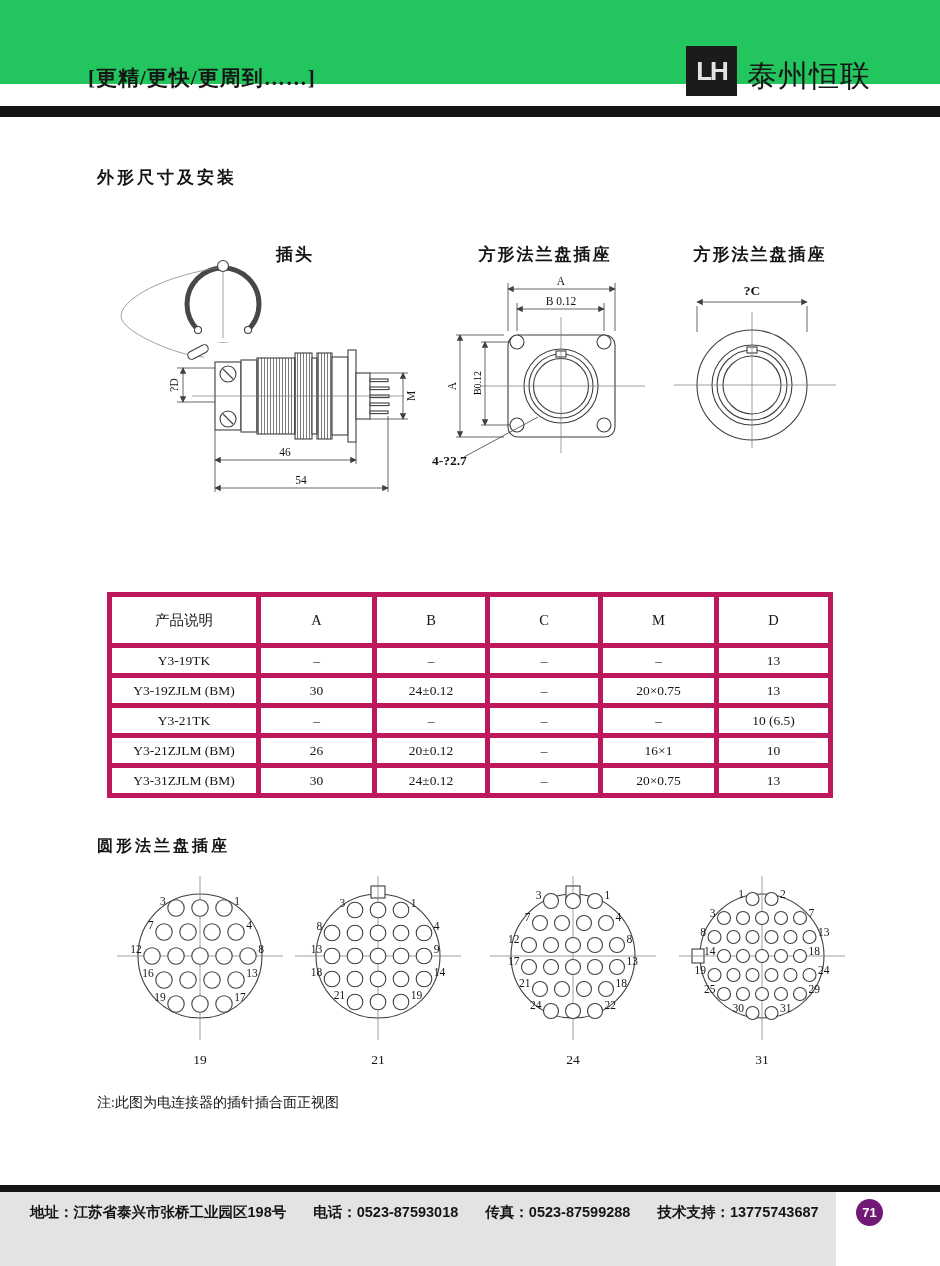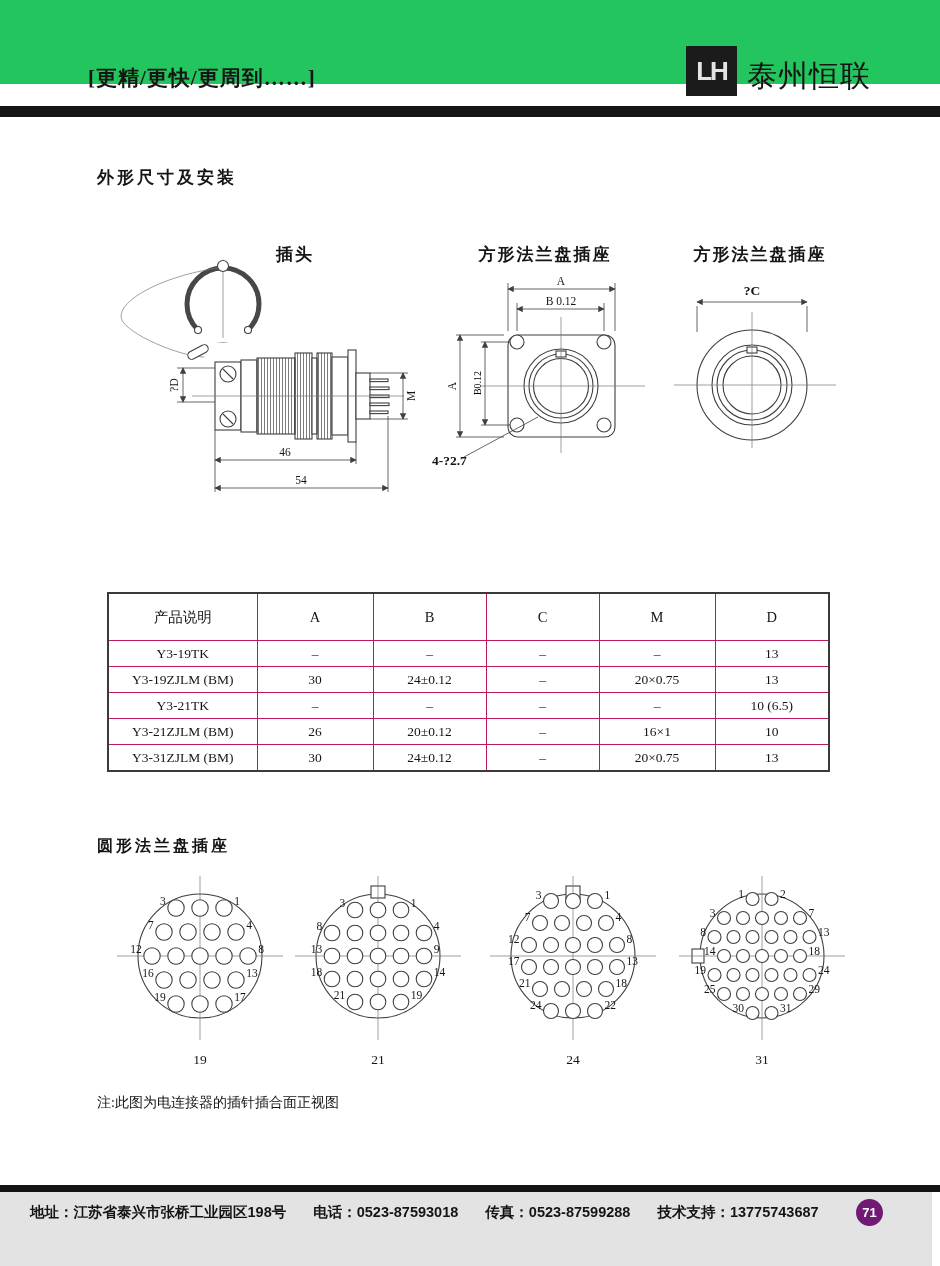--- a/index.html
+++ b/index.html
@@ -27,30 +27,30 @@
   .lnf{stroke:#3f3f3f;stroke-width:1.1;fill:#fff}
   .thin{stroke:#777;stroke-width:0.7;fill:none}
   .dim{stroke:#3f3f3f;stroke-width:0.8;fill:none}
   .dlbl{font:11.5px "Liberation Serif",serif;fill:#151515}
   .big{font:13.5px "Liberation Serif",serif;font-weight:bold}
   .plbl{font:11.5px "Liberation Serif",serif;fill:#151515}
   .cap{font:13.5px "Liberation Serif",serif;fill:#151515}
   
   .spec{position:absolute;left:107px;top:592px;width:721px;border-collapse:collapse;table-layout:fixed;
         font-size:13.5px;text-align:center;border:2px solid #3a3a3a}
-  .spec th,.spec td{border:1px solid #be185d;padding:0}
+  .spec th,.spec td{border:5px solid #be185d;padding:0}
   .spec th{height:46px;font-weight:normal;font-size:14.5px}
   .spec td{height:25px}
   
   .cdiag{position:absolute;top:868px;width:170px;height:200px}
   .cd1{left:115px}.cd2{left:293px}.cd3{left:488px}.cd4{left:677px}
   .note{position:absolute;left:97px;top:1094px;font-size:14px}
   
   .ftr-bar{position:absolute;left:0;top:1185px;width:940px;height:7px;background:#141414}
-  .ftr{position:absolute;left:0;top:1192px;width:932px;height:74px;background:#e3e3e3}
+  .ftr{position:absolute;left:0;top:1192px;width:836px;height:74px;background:#e3e3e3}
   .ftr-row{position:absolute;left:30px;top:11px;font-size:14.5px;font-weight:bold;display:flex;gap:27px;
         font-family:"Liberation Sans",sans-serif;white-space:nowrap}
   .badge{position:absolute;left:856px;top:7px;width:27px;height:27px;border-radius:50%;background:#701a75;
         color:#fff;display:flex;align-items:center;justify-content:center;font-size:13px;font-weight:bold;
         font-family:"Liberation Sans",sans-serif}
 </style>
 </head>
 <body>
 
 <div class="page">

